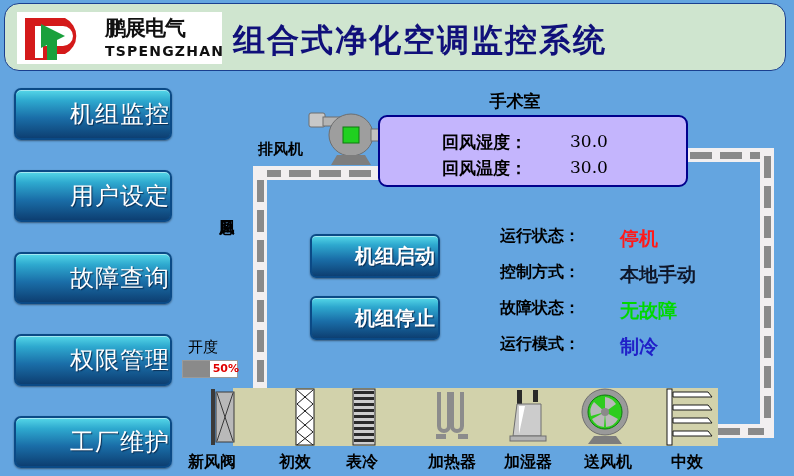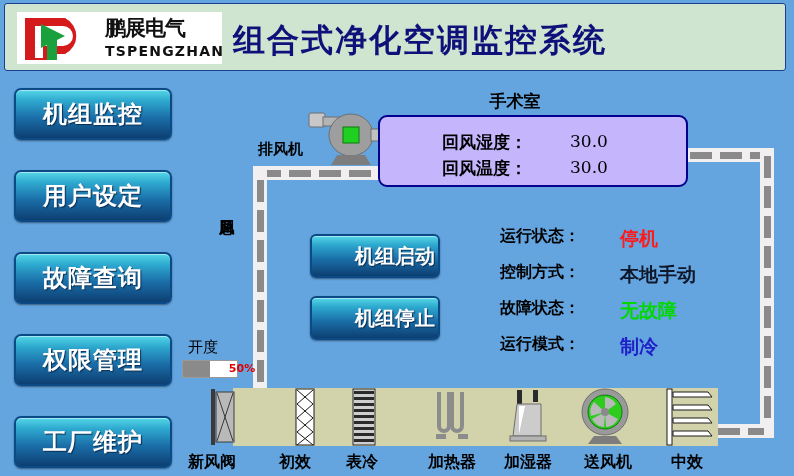--- a/index.html
+++ b/index.html
@@ -5,21 +5,21 @@
   html,body{margin:0;padding:0;}
   body{
     width:794px;height:476px;overflow:hidden;
     background:#64a5e0;
     font-family:"DejaVu Sans","Liberation Sans",sans-serif;
     position:relative;
   }
   
   #header{
     position:absolute;left:4px;top:3px;width:782px;height:68px;
-    background:#cfe5cf;border:1px solid #1a3f8f;border-radius:3px;
+    background:#cfe5cf;border:1px solid #1a3f8f;border-radius:15px;
     box-sizing:border-box;
   }
   #logo-box{
     position:absolute;left:12px;top:8px;width:205px;height:52px;
     background:#ffffff;overflow:hidden;
   }
   #logo-mark{position:absolute;left:4px;top:2px;width:82px;height:48px;}
   #logo-cn{
     position:absolute;left:88px;top:3px;width:115px;height:26px;
     font-family:"DejaVu Sans","Liberation Sans",sans-serif;
@@ -51,22 +51,22 @@
   }
   
   .nav-btn{
     position:absolute;left:14px;width:158px;height:52px;
     border:2px solid #0b4a86;border-radius:7px;
     background:linear-gradient(180deg,#55d7e8 0%,#2ea9cf 22%,#1a6ea8 58%,#0d3f72 100%);
     box-shadow:0 1px 2px rgba(0,0,0,.45), inset 0 1px 0 rgba(255,255,255,.45);
     box-sizing:border-box;cursor:pointer;
   }
   .nav-btn span{
-    display:block;width:100%;height:100%;line-height:48px;text-align:center;
-    font-size:24px;font-weight:bold;color:#ffffff;
+    display:block;width:100%;height:100%;line-height:48px;text-align:right;
+    font-size:24px;font-weight:normal;color:#ffffff;
     text-shadow:1px 1px 1px #0a2d52;letter-spacing:1px;white-space:nowrap;
   }
   
   .ctl-btn{
     position:absolute;left:310px;width:130px;height:44px;
     border:2px solid #0b4a86;border-radius:6px;
     background:linear-gradient(180deg,#55d7e8 0%,#2ea9cf 22%,#1a6ea8 58%,#0d3f72 100%);
     box-shadow:0 1px 2px rgba(0,0,0,.45), inset 0 1px 0 rgba(255,255,255,.45);
     box-sizing:border-box;cursor:pointer;padding-left:40px;
   }
@@ -125,21 +125,21 @@
     position:absolute;left:188px;top:338px;width:46px;
     font-size:15px;font-weight:normal;color:#000;white-space:nowrap;
   }
   #open-bar{
     position:absolute;left:182px;top:360px;width:56px;height:18px;
     background:#ffffff;border:1px solid #9a9a9a;box-sizing:border-box;
   }
   #open-fill{position:absolute;left:0;top:0;height:100%;background:#8a8a8a;}
   #open-pct{
     position:absolute;left:0;top:0;width:56px;height:16px;line-height:16px;
-    text-align:center;font-size:11px;font-weight:bold;color:#e00000;margin-left:31px;
+    text-align:right;font-size:11px;font-weight:bold;color:#e00000;
   }
   
   #ahu{
     position:absolute;left:233px;top:388px;width:485px;height:58px;
     background:#d2d2ab;
   }
   .eq-label{
     position:absolute;top:452px;font-size:16px;font-weight:bold;color:#000;
     text-align:center;white-space:nowrap;
   }

